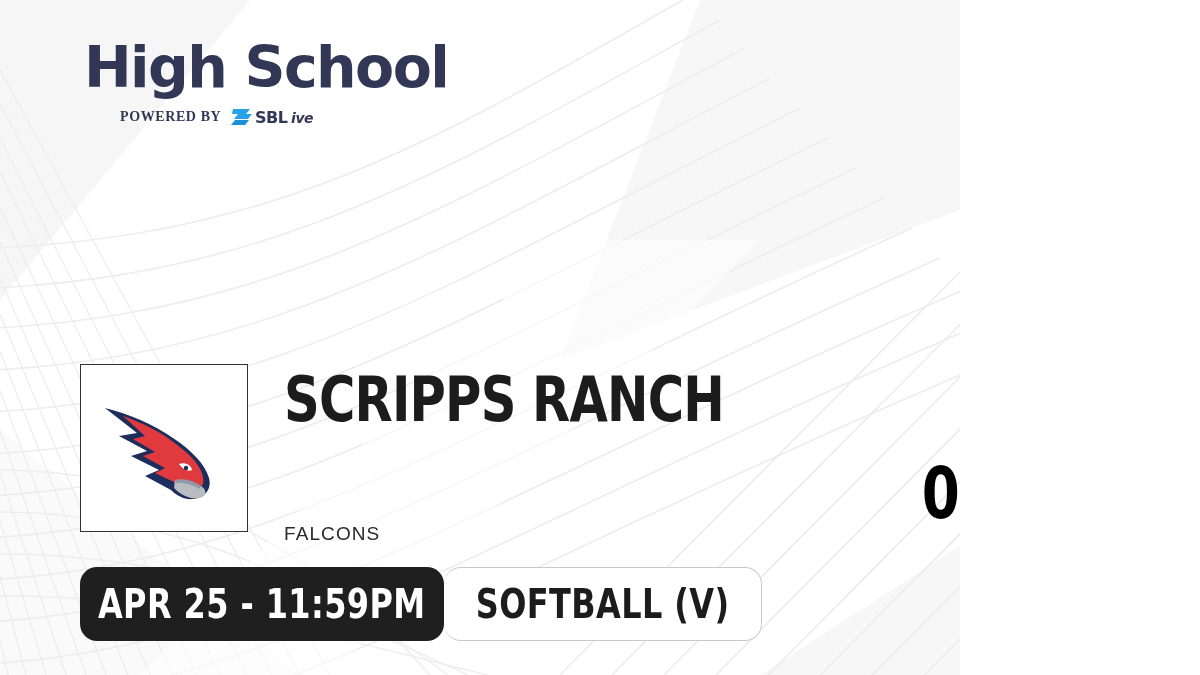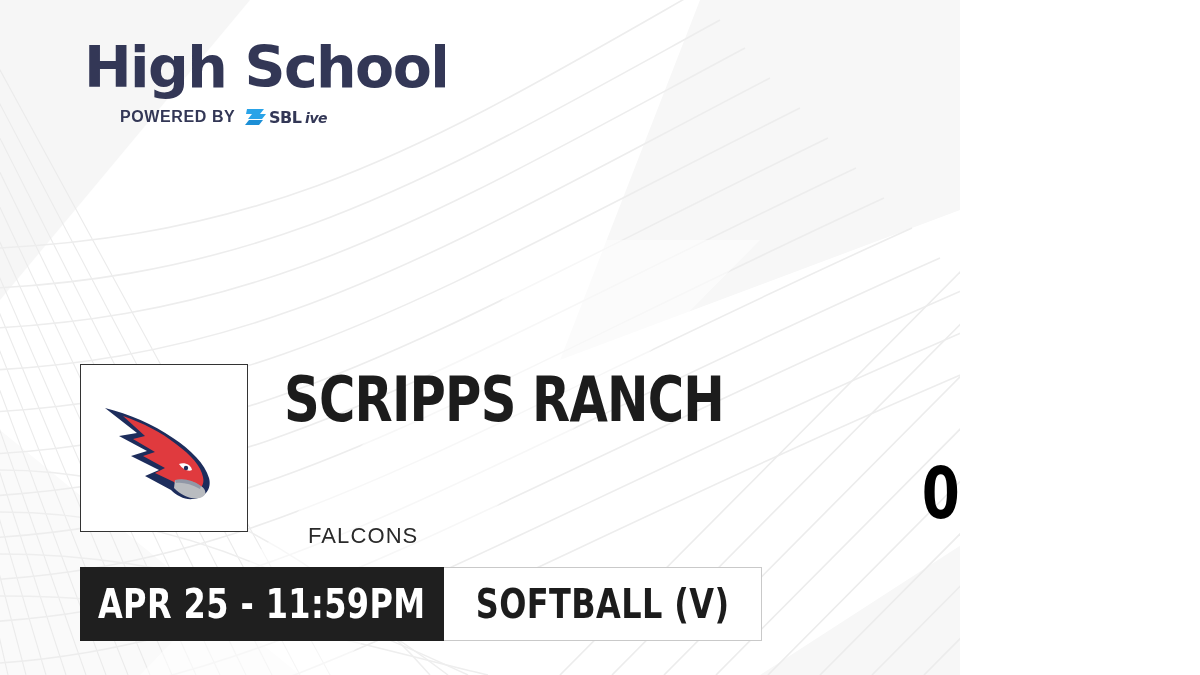--- a/index.html
+++ b/index.html
@@ -62,23 +62,23 @@
 
   .powered-row {
     position: absolute;
     left: 120px;
     top: 106px;
     display: flex;
     align-items: center;
     height: 22px;
   }
   .powered-by {
-    font-family: Liberation Sans, sans-serif;
-    font-weight: 700;
-    font-size: 16px;
+    font-family: Liberation Serif, serif;
+    font-weight: 700;
+    font-size: 14px;
     letter-spacing: 0.6px;
     color: #333756;
     white-space: nowrap;
   }
   .sblive-mark {
     margin-left: 9px;
     display: flex;
     align-items: center;
     height: 20px;
     justify-content: flex-end;
@@ -125,25 +125,24 @@
     transform: scaleX(0.80);
     transform-origin: left center;
   }
   .row-away .team-text { padding-top: 48px; }
   .row-home .team-text { padding-top: 3px; }
 
   .team-mascot {
     margin-top: 90px;
     font-family: "Liberation Sans", sans-serif;
     font-weight: 400;
-    font-size: 22px;
+    font-size: 19px;
     letter-spacing: 1.1px;
     color: #2a2a2a;
     white-space: nowrap;
-    margin-left: 24px;
   }
 
   
   .score {
     position: absolute;
     left: 860px;
     top: 450px;
     width: 220px;
     text-align: center;
     font-family: "DejaVu Sans", sans-serif;
@@ -165,20 +164,21 @@
     height: 74px;
     display: flex;
     align-items: stretch;
   }
   .info-seg {
     display: flex;
     align-items: center;
     justify-content: center;
     box-sizing: border-box;
     white-space: nowrap;
+    border-radius: 17px;
   }
   .info-datetime {
     background: #1f1f1f;
     color: #ffffff;
     width: 364px;
     font-family: "DejaVu Sans", sans-serif;
     font-weight: 700;
     font-size: 40px;
     letter-spacing: 0.5px;
     transform-origin: center;

